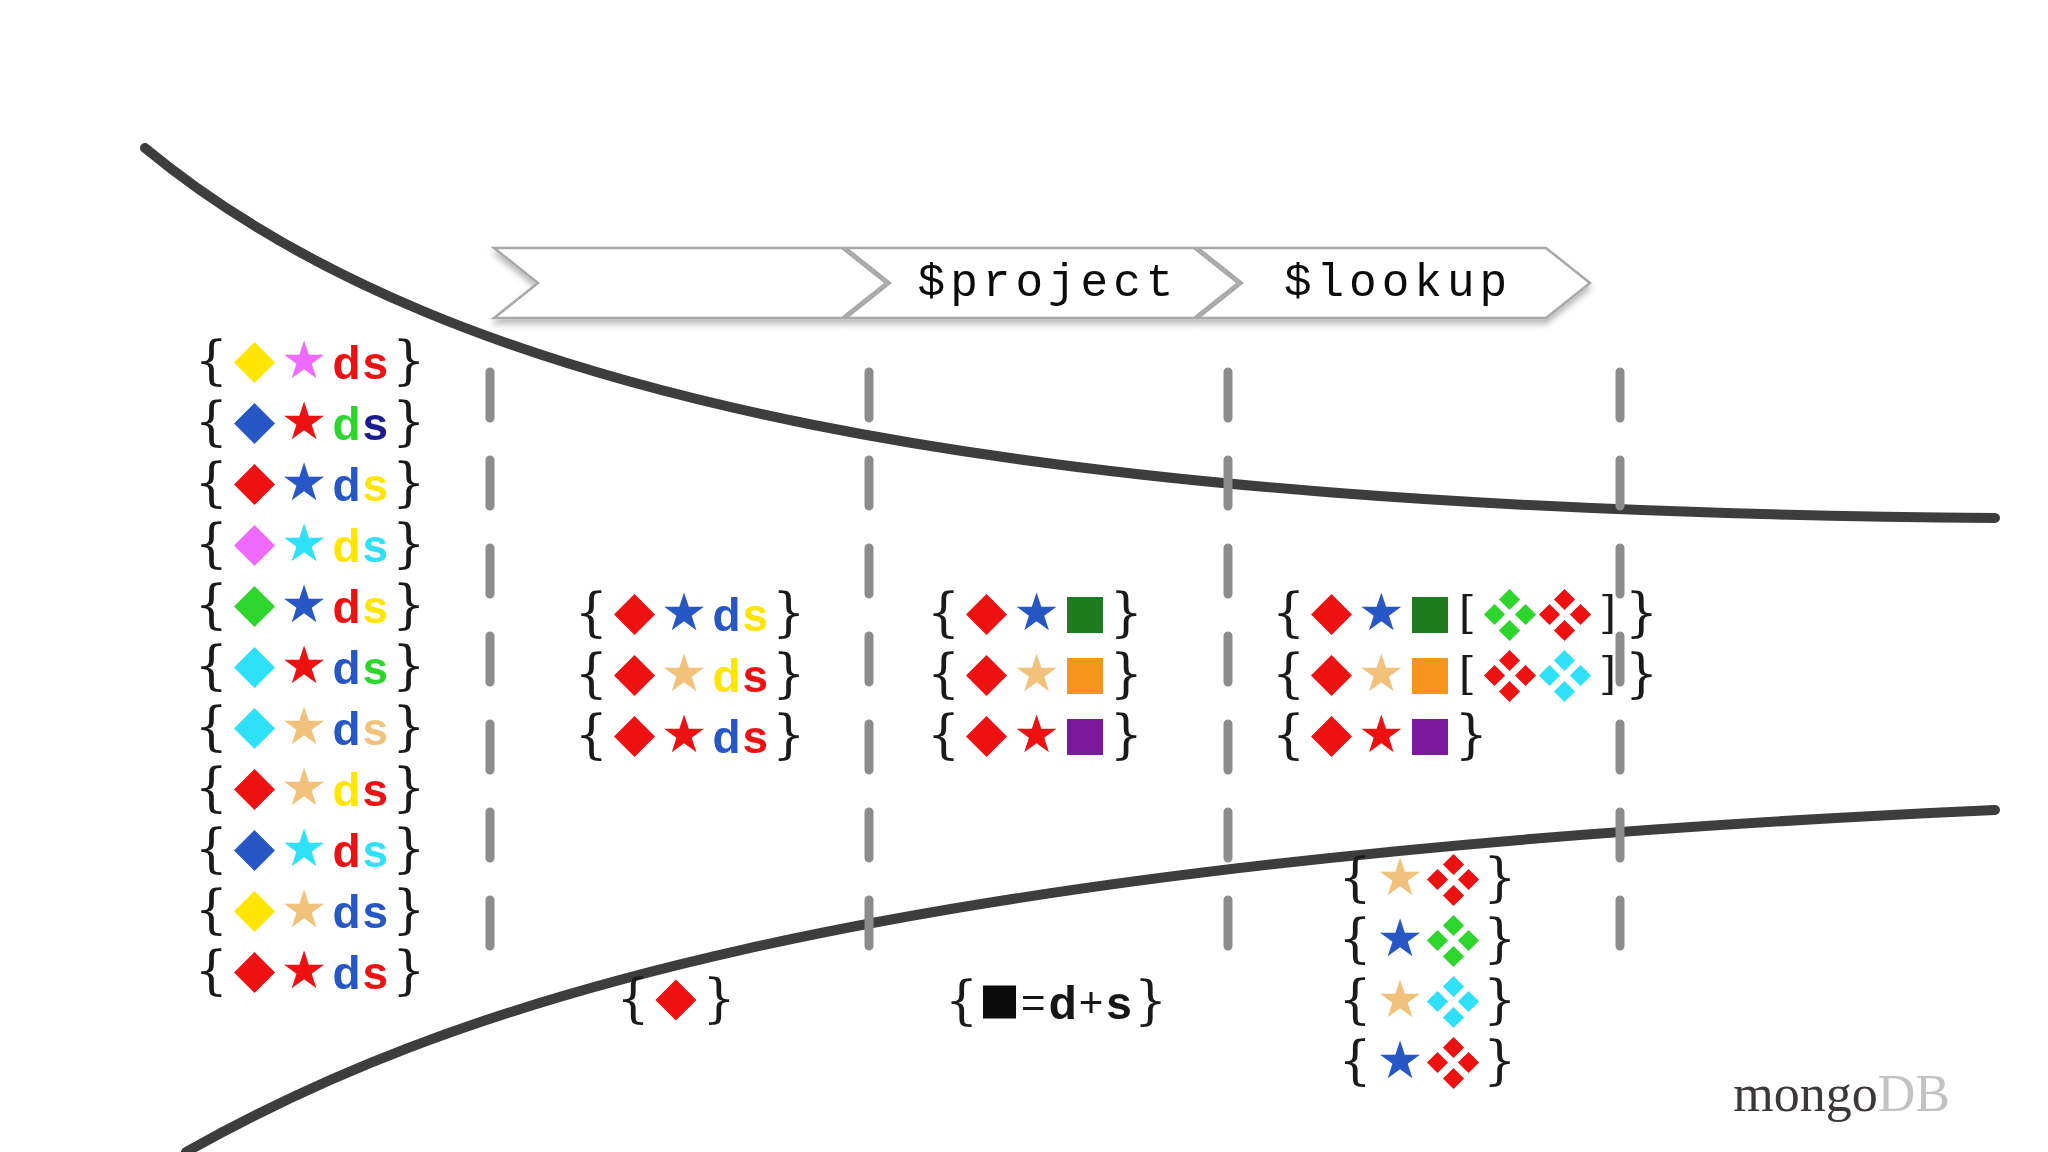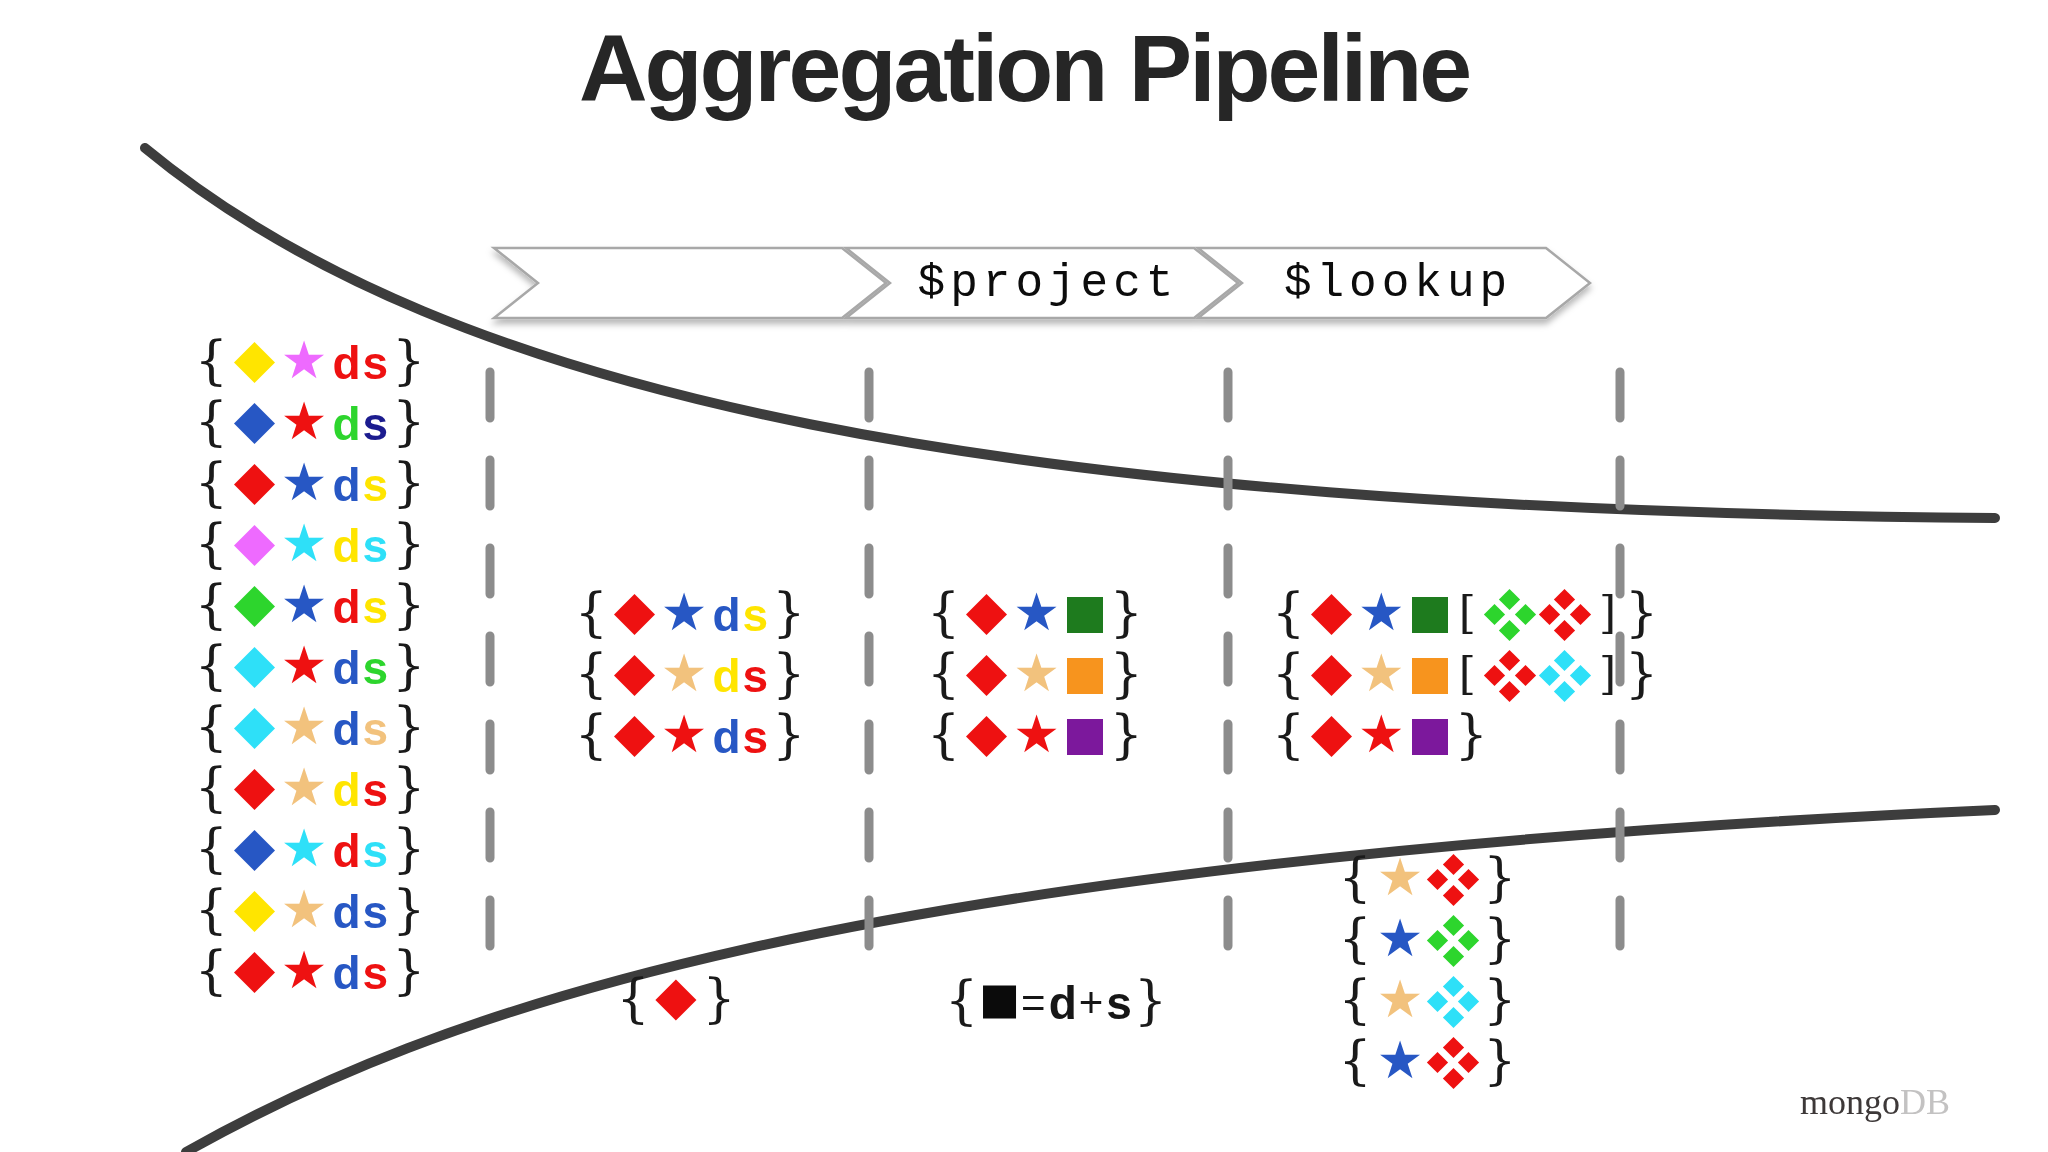--- a/index.html
+++ b/index.html
@@ -39,21 +39,21 @@
   #project-list{left:895px;top:584px;width:280px;align-items:center;}
   #lookup-list{left:1272px;top:584px;align-items:flex-start;}
   #lookup-collection{left:1330px;top:849px;width:195px;align-items:center;}
 
   #anno-match{left:676px;top:1000px;transform:translate(-50%,-50%);}
   #anno-project{left:1056px;top:1002px;transform:translate(-50%,-50%);}
   #anno-project .doc{gap:3px;}
   #anno-project .square{width:33px;height:33px;}
 
   .brand{position:absolute;right:98px;bottom:32px;font-family:"Liberation Serif",serif;
-    font-size:36px;line-height:1;}
+    font-size:52px;line-height:1;}
   .brand .mongo{color:#3d3838;}
   .brand .db{color:#c3c2c2;}
 </style>
 </head>
 <body>
 
 <div class="stage-canvas">
 
   <svg class="layer" width="2048" height="1152" viewBox="0 0 2048 1152">
     <defs>
@@ -70,21 +70,20 @@
     <line x1="1228" y1="372" x2="1228" y2="985" stroke="#8c8c8c" stroke-width="9" stroke-linecap="round" stroke-dasharray="46 42"></line>
     <line x1="1620" y1="372" x2="1620" y2="985" stroke="#8c8c8c" stroke-width="9" stroke-linecap="round" stroke-dasharray="46 42"></line>
 
     <g filter="url(#chev-shadow)">
       <polygon points="494,248 842,248 886,283 842,318 494,318 538,283" fill="#ffffff" stroke="#a8a8a8" stroke-width="2.5"></polygon>
       <polygon points="846,248 1194,248 1238,283 1194,318 846,318 890,283" fill="#ffffff" stroke="#a8a8a8" stroke-width="2.5"></polygon>
       <polygon points="1198,248 1546,248 1590,283 1546,318 1198,318 1242,283" fill="#ffffff" stroke="#a8a8a8" stroke-width="2.5"></polygon>
     </g>
   </svg>
 
-  <div class="title">Aggregation Pipeline</div>
 
   <div class="stage-label" style="left:1048px;top:284px">$project</div>
   <div class="stage-label" style="left:1398px;top:284px">$lookup</div>
 
   <div id="input-list" class="doc-list">
       <div class="doc">
         <span class="brace">{</span>
         <span class="diamond" style="background: rgb(255, 229, 0);"></span>
         <span class="star" style="color: rgb(238, 106, 255);">★</span>
         <span class="letter" style="color: rgb(238, 17, 17);">d</span>

